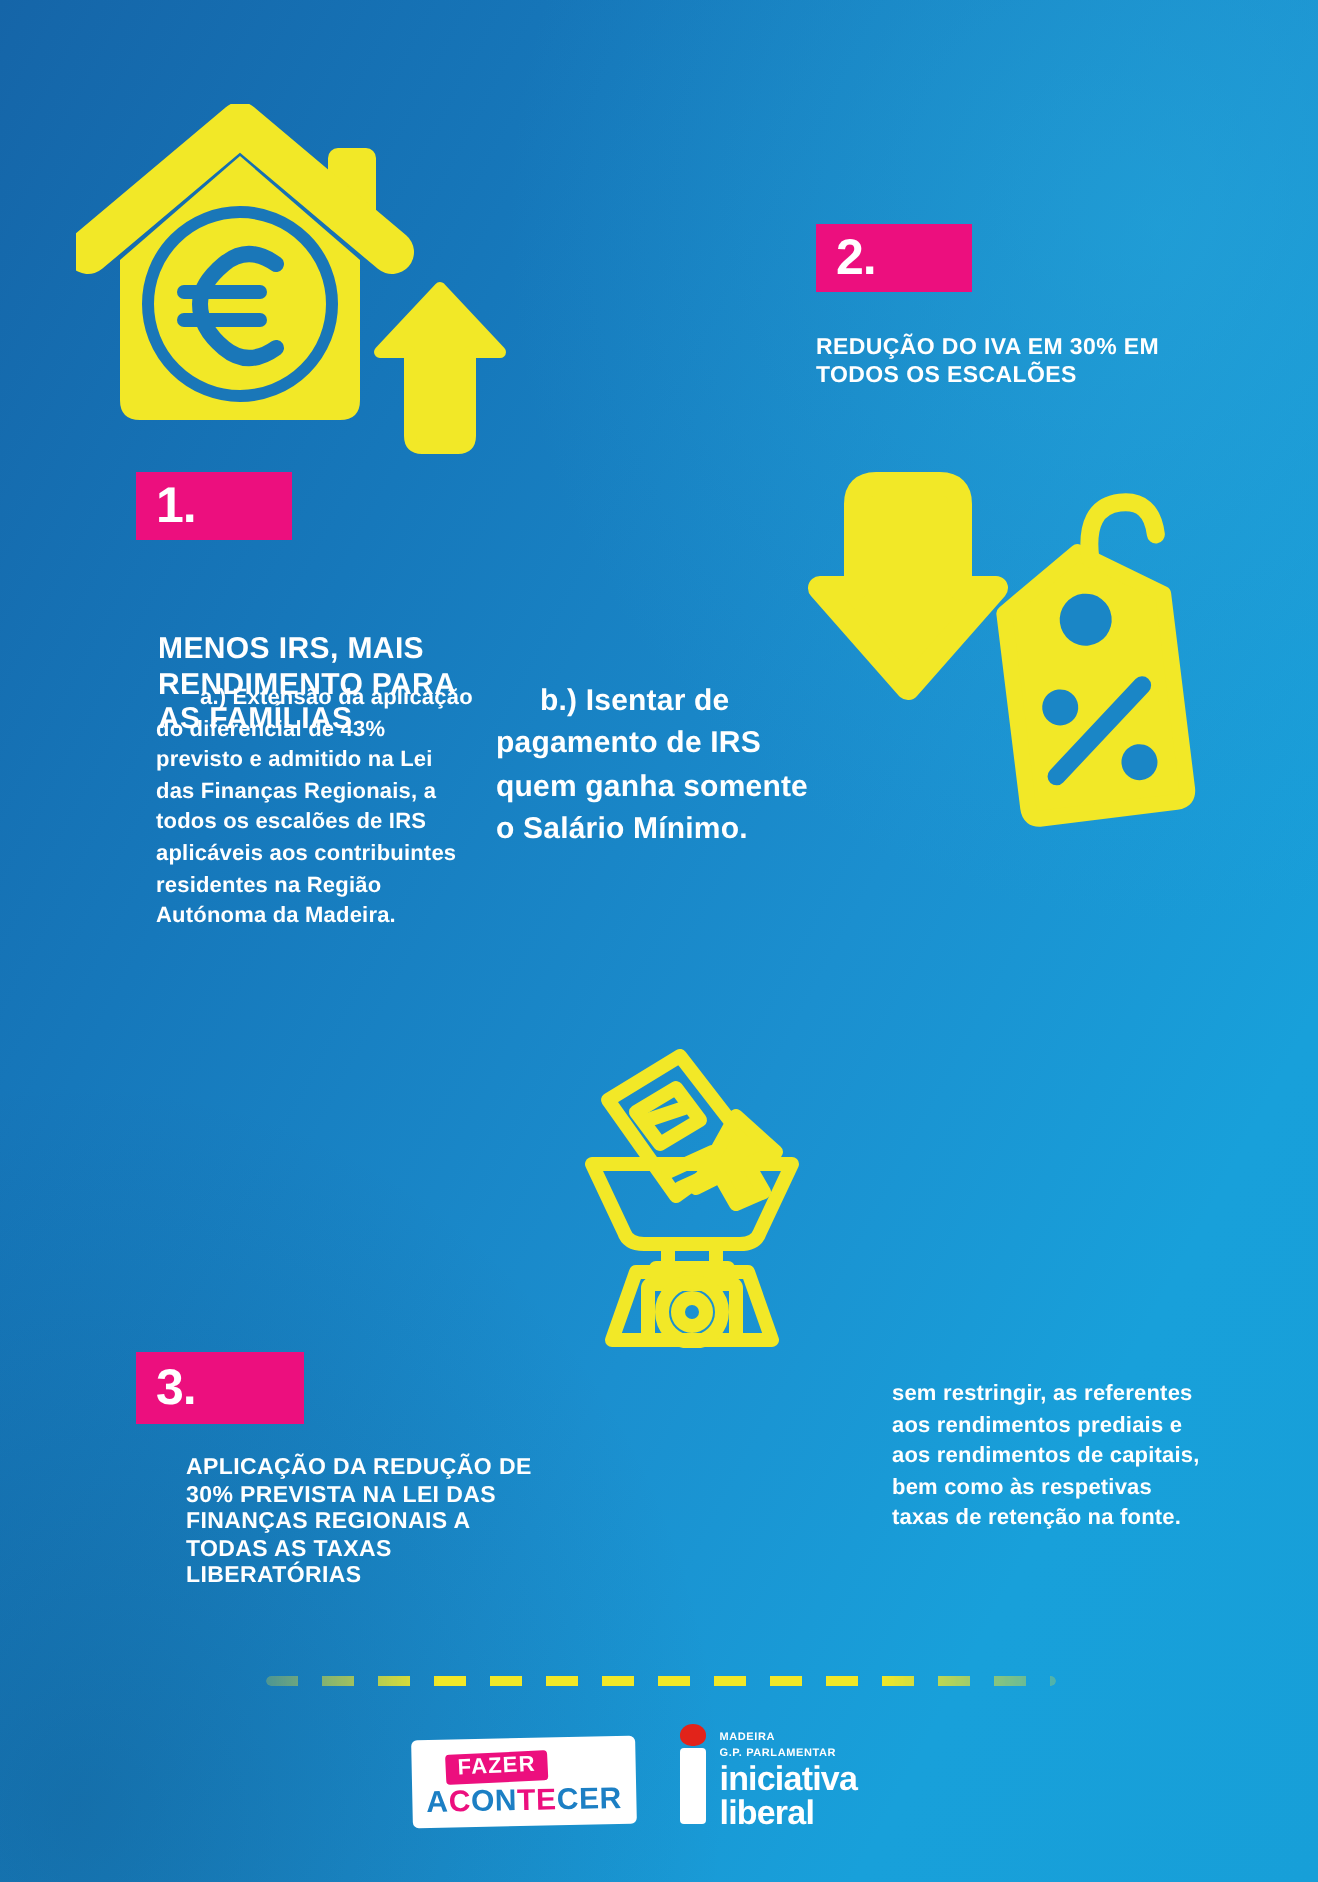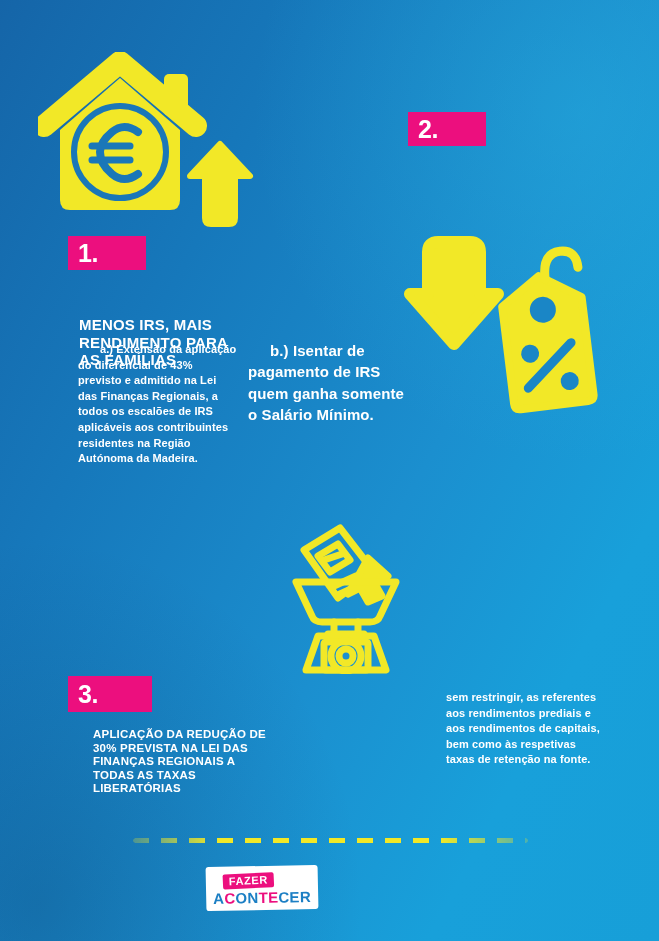--- a/index.html
+++ b/index.html
@@ -171,20 +171,21 @@
       <path d="M54 94 L92 94" stroke="#1a77b8" stroke-width="7" stroke-linecap="round"></path>
       <path d="M54 108 L92 108" stroke="#1a77b8" stroke-width="7" stroke-linecap="round"></path>
 
       <path d="M182 92 L212 124 L197 124 L197 166 Q197 172 191 172 L173 172 Q167 172 167 166 L167 124 L152 124 Z" fill="#f2e827" stroke="#f2e827" stroke-width="6" stroke-linejoin="round"></path>
     </svg>
   </div>
 
   <div class="badge" style="left:408px; top:112px; width:78px; height:34px; font-size:25px;">
     <span>2.</span>
   </div>
+  <div class="heading" style="left:408px; top:168px; width:205px; font-size:11.5px;">REDUÇÃO DO IVA EM 30% EM TODOS OS ESCALÕES</div>
 
   <div class="layer" style="left:404px; top:232px; width:198px; height:188px;">
     <svg viewBox="0 0 198 188" width="198" height="188">
 
       <path d="M34 10 L66 10 Q76 10 76 20 L76 62 L94 62 L50 112 L6 62 L24 62 L24 20 Q24 10 34 10 Z" fill="#f2e827" stroke="#f2e827" stroke-width="12" stroke-linejoin="round"></path>
 
       <g transform="rotate(-7 140 120)">
         <path d="M104 70 L144 44 L184 70 L184 168 Q184 174 178 174 L110 174 Q104 174 104 168 Z" fill="#f2e827" stroke="#f2e827" stroke-width="8" stroke-linejoin="round"></path>
 
         <circle cx="144" cy="78" r="13" fill="#1a86c6"></circle>
@@ -251,16 +252,27 @@
 
   <div class="divider" style="left:133px; top:838px; width:395px;"></div>
 
   <div class="footer" style="left:206px; top:866px;">
 
     <div class="logo-fazer">
       <div class="fazer-top">FAZER</div>
       <div class="fazer-bottom"><span class="b">A</span><span class="p">C</span><span class="b">ON</span><span class="p">TE</span><span class="b">CER</span></div>
     </div>
 
+    <div class="logo-il">
+      <div class="il-bar">
+        <div class="il-dot"></div>
+      </div>
+      <div class="il-right">
+        <div class="il-kicker">MADEIRA</div>
+        <div class="il-kicker" style="margin-bottom:2px;">G.P. PARLAMENTAR</div>
+        <div class="il-word">iniciativa</div>
+        <div class="il-word">liberal</div>
+      </div>
+    </div>
 
   </div>
 
 </div>
 
 </body></html>

